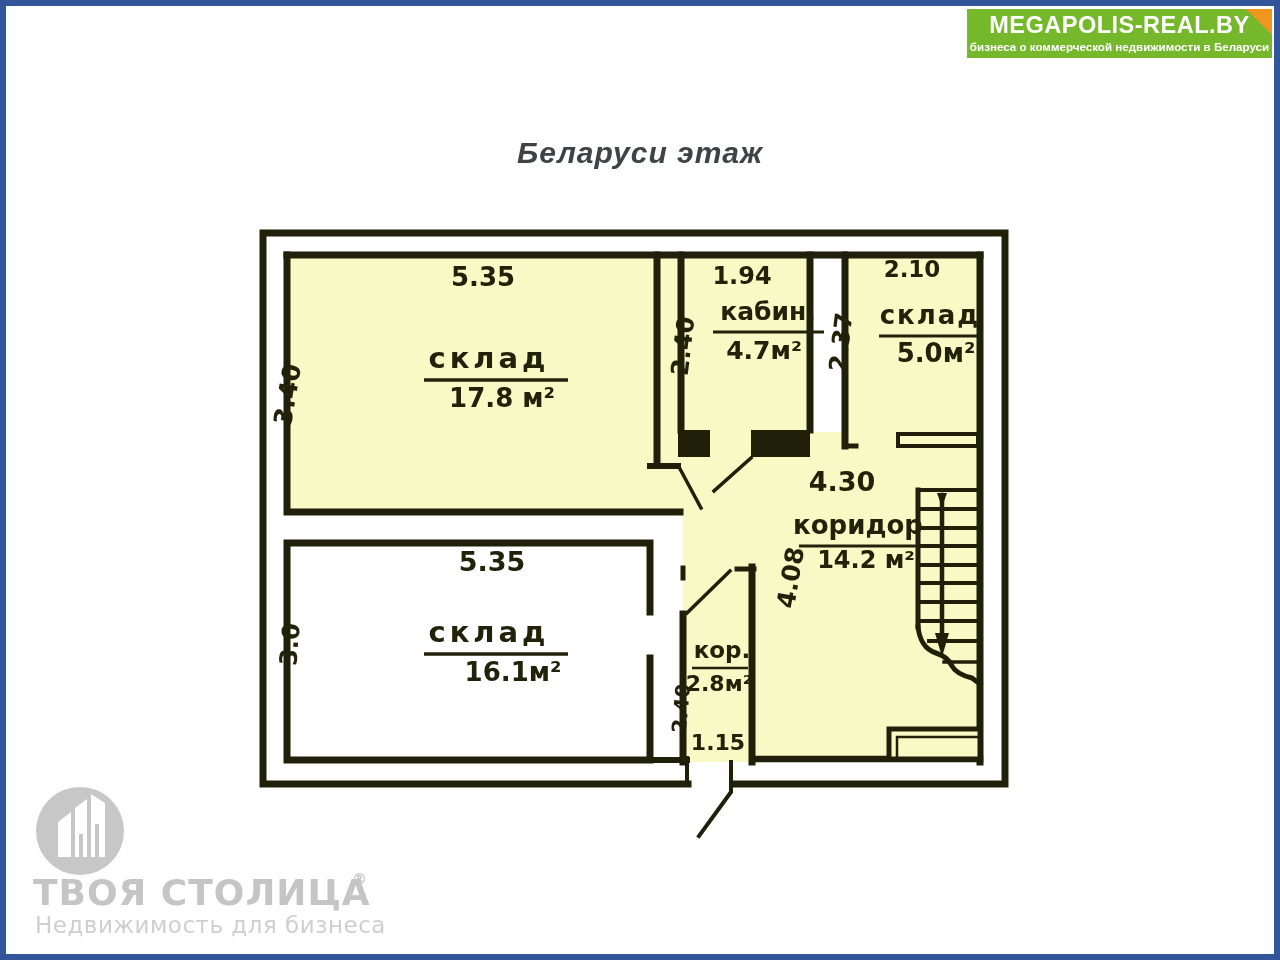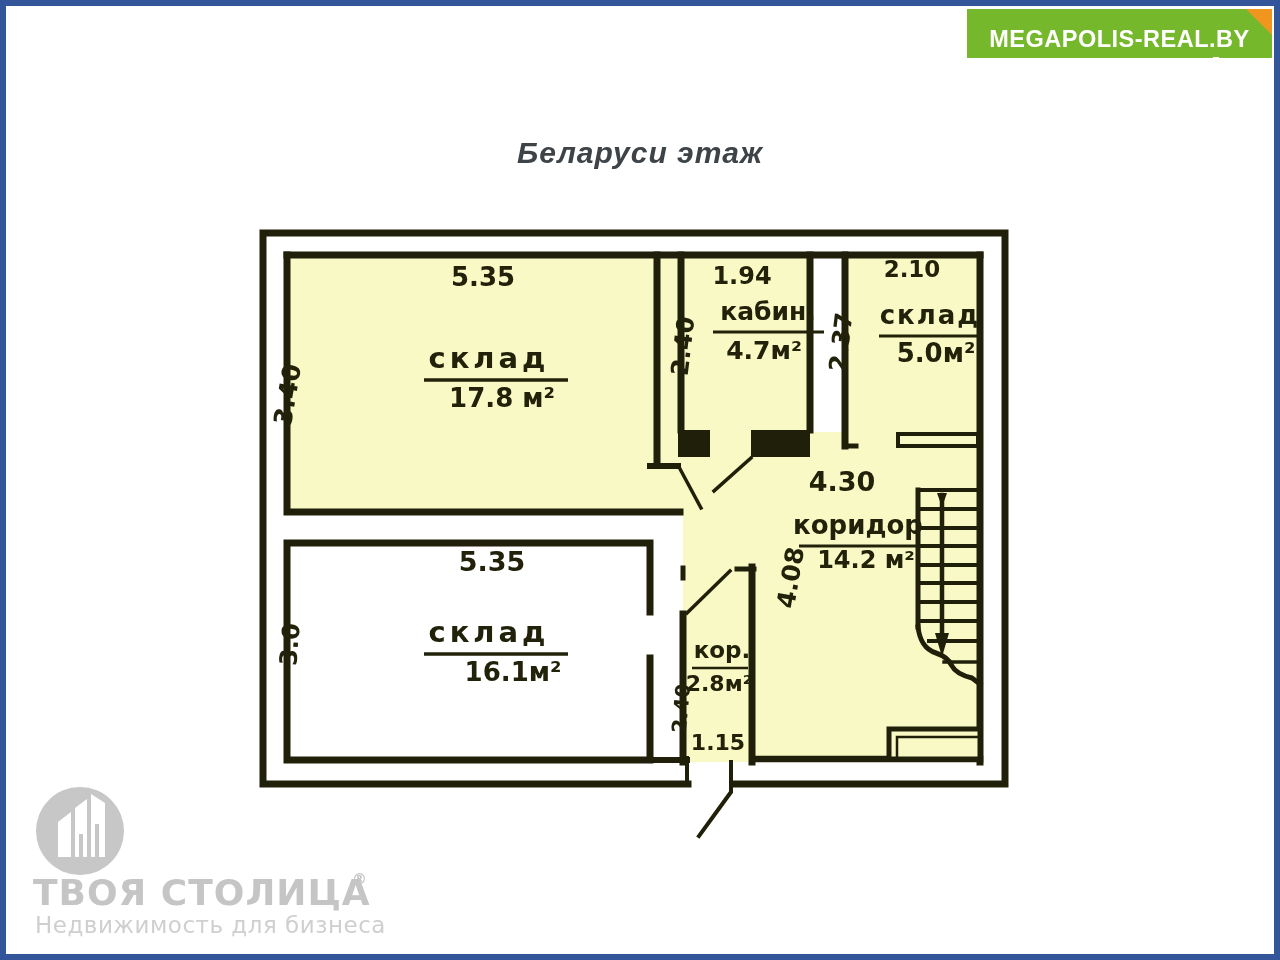--- a/index.html
+++ b/index.html
@@ -15,42 +15,42 @@
   }
   .banner{
     position:absolute;left:961px;top:3px;width:305px;height:49px;
     background:#76B82B;color:#fff;text-align:center;
   }
   .banner-fold{
     position:absolute;top:0;right:0;width:0;height:0;
     border-top:26px solid #F0961E;border-left:26px solid transparent;
   }
   .banner-title{
-    margin-top:17px;font-size:23.5px;font-weight:bold;letter-spacing:0.5px;
+    margin-top:3px;font-size:23.5px;font-weight:bold;letter-spacing:0.5px;
     font-family:"Liberation Sans", sans-serif;
   }
   .banner-subtitle{
     font-size:11.6px;font-weight:bold;margin-top:1px;
     font-family:"Liberation Sans", sans-serif;
   }
   svg text{font-family:"DejaVu Sans", sans-serif;}
   .plan-label{font-weight:bold;fill:#22220a;}
   .logo-text{font-weight:bold;fill:#c5c5c5;letter-spacing:1px;}
   .logo-reg{font-weight:bold;fill:#c5c5c5;}
   .logo-tagline{fill:#cfcfcf;letter-spacing:0.5px;}
 </style>
 </head>
 <body>
 
 <div class="page">
 
   <div class="banner">
     <div class="banner-fold"></div>
     <div class="banner-title">MEGAPOLIS-REAL.BY</div>
-    <div class="banner-subtitle">портал о недвижимости недвижимости в Беларуси</div>
+    <div class="banner-subtitle">бизнеса о коммерческой недвижимости в Беларуси</div>
   </div>
 
   <div class="floor-title">Беларуси этаж</div>
 
   <svg style="position:absolute;left:-6px;top:-6px;" width="1280" height="960" viewBox="0 0 1280 960">
 
     <polygon points="287,255 980,255 980,762 683,762 683,512 287,512" fill="#F9F9C6"></polygon>
 
     <rect x="812" y="255" width="33" height="177" fill="#ffffff"></rect>
 

